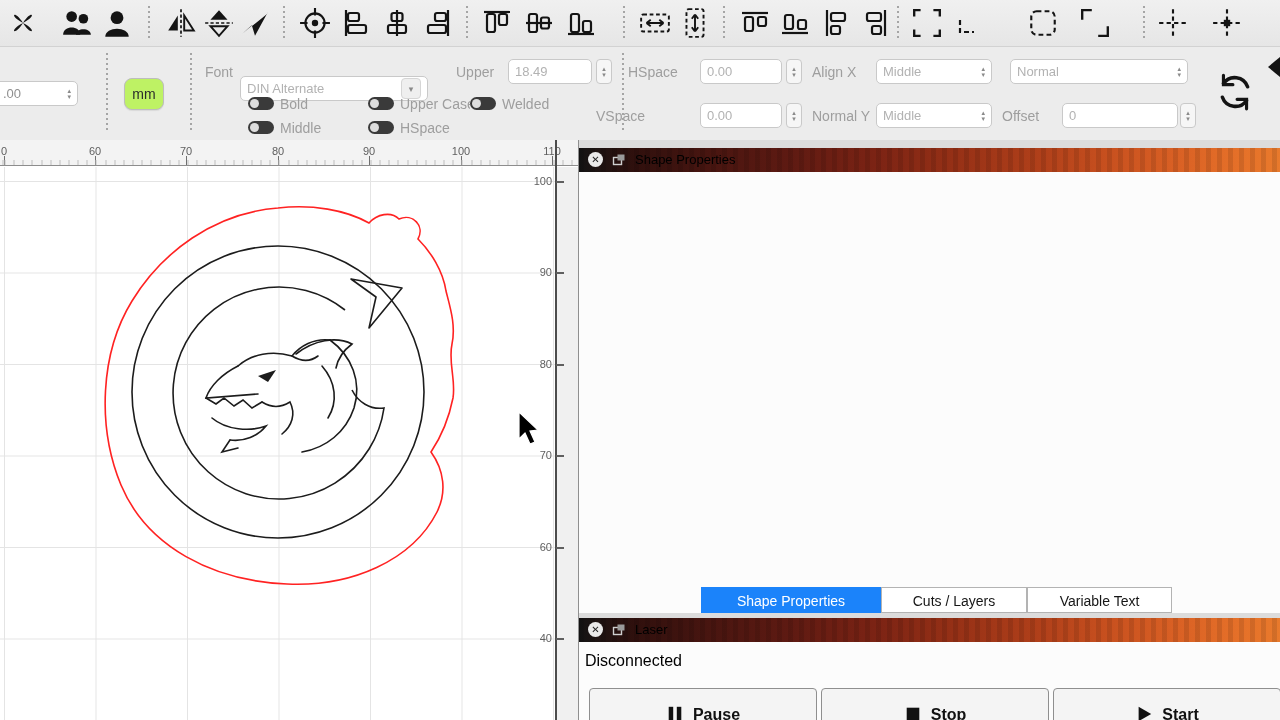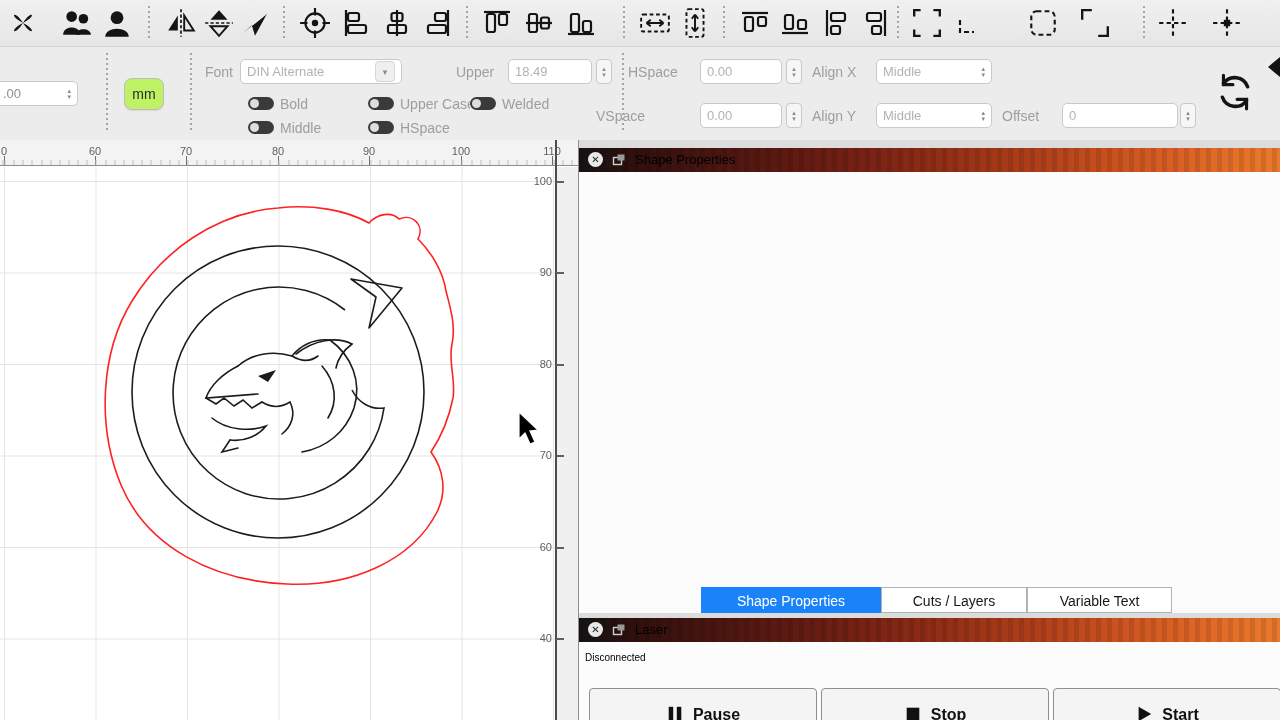--- a/index.html
+++ b/index.html
@@ -65,21 +65,21 @@
       background:repeating-linear-gradient(to right,rgba(0,0,0,.10) 0 5px,transparent 5px 11px);}
   .close-btn{position:absolute;left:9px;top:4px;width:15px;height:15px;border-radius:50%;
       background:#e9e9e9;color:#222;font-size:10px;line-height:15px;text-align:center;z-index:2;}
   .float-btn{position:absolute;left:33px;top:5px;width:14px;height:14px;z-index:2;}
   .panel-title{position:absolute;left:56px;top:0;line-height:24px;font-size:13px;color:#000;z-index:2;}
   .panel-content{position:absolute;left:0;right:0;background:#fcfcfc;}
   .tabrow{position:absolute;left:0;right:0;bottom:0;height:26px;background:#fcfcfc;}
   .tab{position:absolute;top:0;height:26px;line-height:26px;text-align:center;font-size:14px;
       color:#161616;background:#fff;border:1px solid #b3b3b3;box-sizing:border-box;}
   .tab.active{background:#1b83fa;color:#fff;border-color:#1b83fa;}
-  .laser-status{position:absolute;left:6px;top:34px;font-size:10px;color:#000;}
+  .laser-status{position:absolute;left:6px;top:34px;font-size:16px;color:#000;}
   .lbtn{position:absolute;top:70px;width:228px;height:54px;background:#f4f4f4;
       border:1px solid #8f8f8f;border-radius:4px;box-sizing:border-box;
       display:flex;align-items:center;justify-content:center;gap:9px;}
   .lbtn .blabel{font-size:16px;font-weight:600;color:#111;}
 </style>
 </head>
 <body>
 
 <div class="app">
 
@@ -260,21 +260,21 @@
       <span class="updown">
           <span>▴</span>
           <span>▾</span>
         </span>
     </div>
     <div class="tt-sep" style="left:106px"></div>
     <div class="mm-btn">mm</div>
     <div class="tt-sep" style="left:190px"></div>
 
     <div class="lbl" style="left:205px;top:16px">Font</div>
-    <div class="field" style="left:240px;top:12px;width:162px">
+    <div class="field" style="left:240px;top:29px;width:188px">
       <span>DIN Alternate</span>
       <span class="chevbox">▾</span>
     </div>
     <div class="lbl" style="left:456px;top:16px">Upper</div>
     <div class="field" style="left:508px;top:12px;width:84px">
       <span>18.49</span>
     </div>
     <div class="stepper" style="left:596px;top:12px">
         <span>▴</span>
         <span>▾</span>
@@ -284,20 +284,27 @@
     <div class="field" style="left:700px;top:12px;width:82px">
       <span>0.00</span>
     </div>
     <div class="stepper" style="left:786px;top:12px">
         <span>▴</span>
         <span>▾</span>
       </div>
     <div class="lbl" style="left:812px;top:16px">Align X</div>
     <div class="field" style="left:876px;top:12px;width:116px">
       <span>Middle</span>
+      <span class="updown">
+          <span>▴</span>
+          <span>▾</span>
+        </span>
+    </div>
+    <div class="field" style="left:1010px;top:12px;width:178px">
+      <span>Normal</span>
       <span class="updown">
           <span>▴</span>
           <span>▾</span>
         </span>
     </div>
 
     <div class="toggle" style="left:248px;top:50px"></div>
     <div class="lbl" style="left:280px;top:48px">Bold</div>
     <div class="toggle" style="left:248px;top:74px"></div>
     <div class="lbl" style="left:280px;top:72px">Middle</div>
@@ -309,21 +316,21 @@
     <div class="lbl" style="left:502px;top:48px">Welded</div>
 
     <div class="lbl" style="left:596px;top:60px">VSpace</div>
     <div class="field" style="left:700px;top:56px;width:82px">
       <span>0.00</span>
     </div>
     <div class="stepper" style="left:786px;top:56px">
         <span>▴</span>
         <span>▾</span>
       </div>
-    <div class="lbl" style="left:812px;top:60px">Align Y</div>
+    <div class="lbl" style="left:812px;top:60px">Normal Y</div>
     <div class="field" style="left:876px;top:56px;width:116px">
       <span>Middle</span>
       <span class="updown">
           <span>▴</span>
           <span>▾</span>
         </span>
     </div>
     <div class="lbl" style="left:1002px;top:60px">Offset</div>
     <div class="field" style="left:1062px;top:56px;width:116px">
       <span>0</span>

